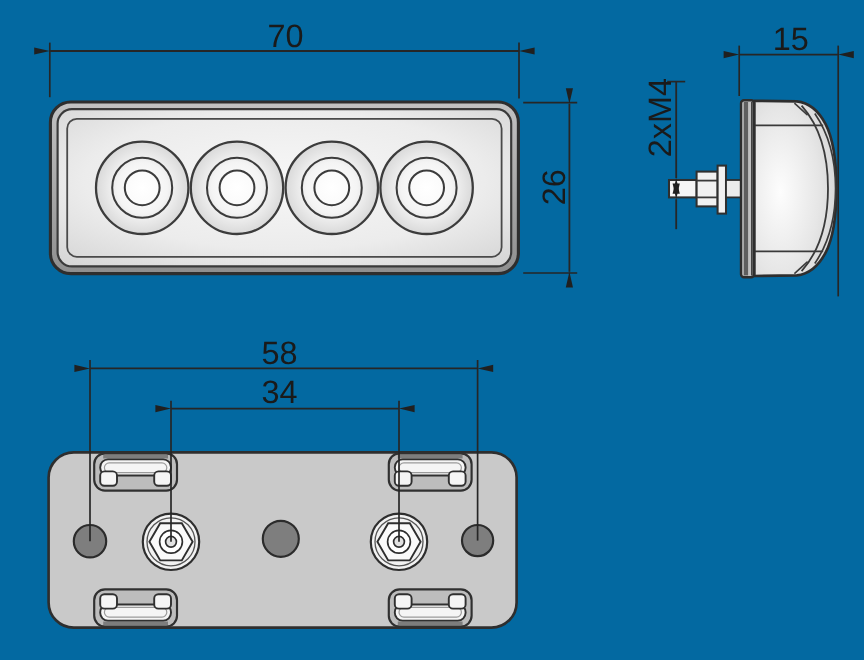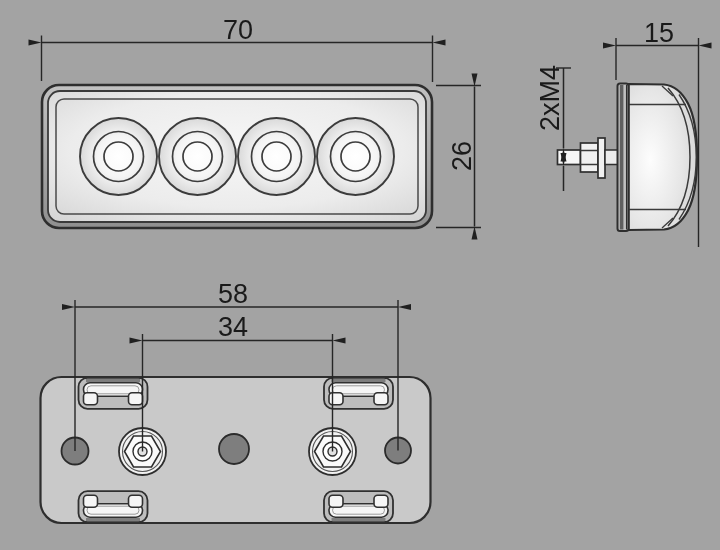--- a/index.html
+++ b/index.html
@@ -1,16 +1,16 @@
 <!DOCTYPE html>
 <html><head>
 <meta charset="utf-8">
 <style>
   html,body{margin:0;padding:0;background:#ffffff;}
-  .stage{width:720px;height:550px;background:#a3a3a3;position:relative;font-family:"Liberation Sans",sans-serif;}
+  .stage{width:720px;height:550px;background:#0369a1;position:relative;font-family:"Liberation Sans",sans-serif;}
   svg{display:block;}
   .ext{stroke:#262626;stroke-width:1.4;fill:none;}
   .dim{stroke:#262626;stroke-width:1.5;fill:none;}
   .thin{stroke:#3a3a3a;stroke-width:1.5;fill:none;}
   text.dimtxt{font-family:"Liberation Sans",sans-serif;font-size:27px;fill:#1a1a1a;}
 </style>
 </head>
 <body>
 
 <div class="stage">

